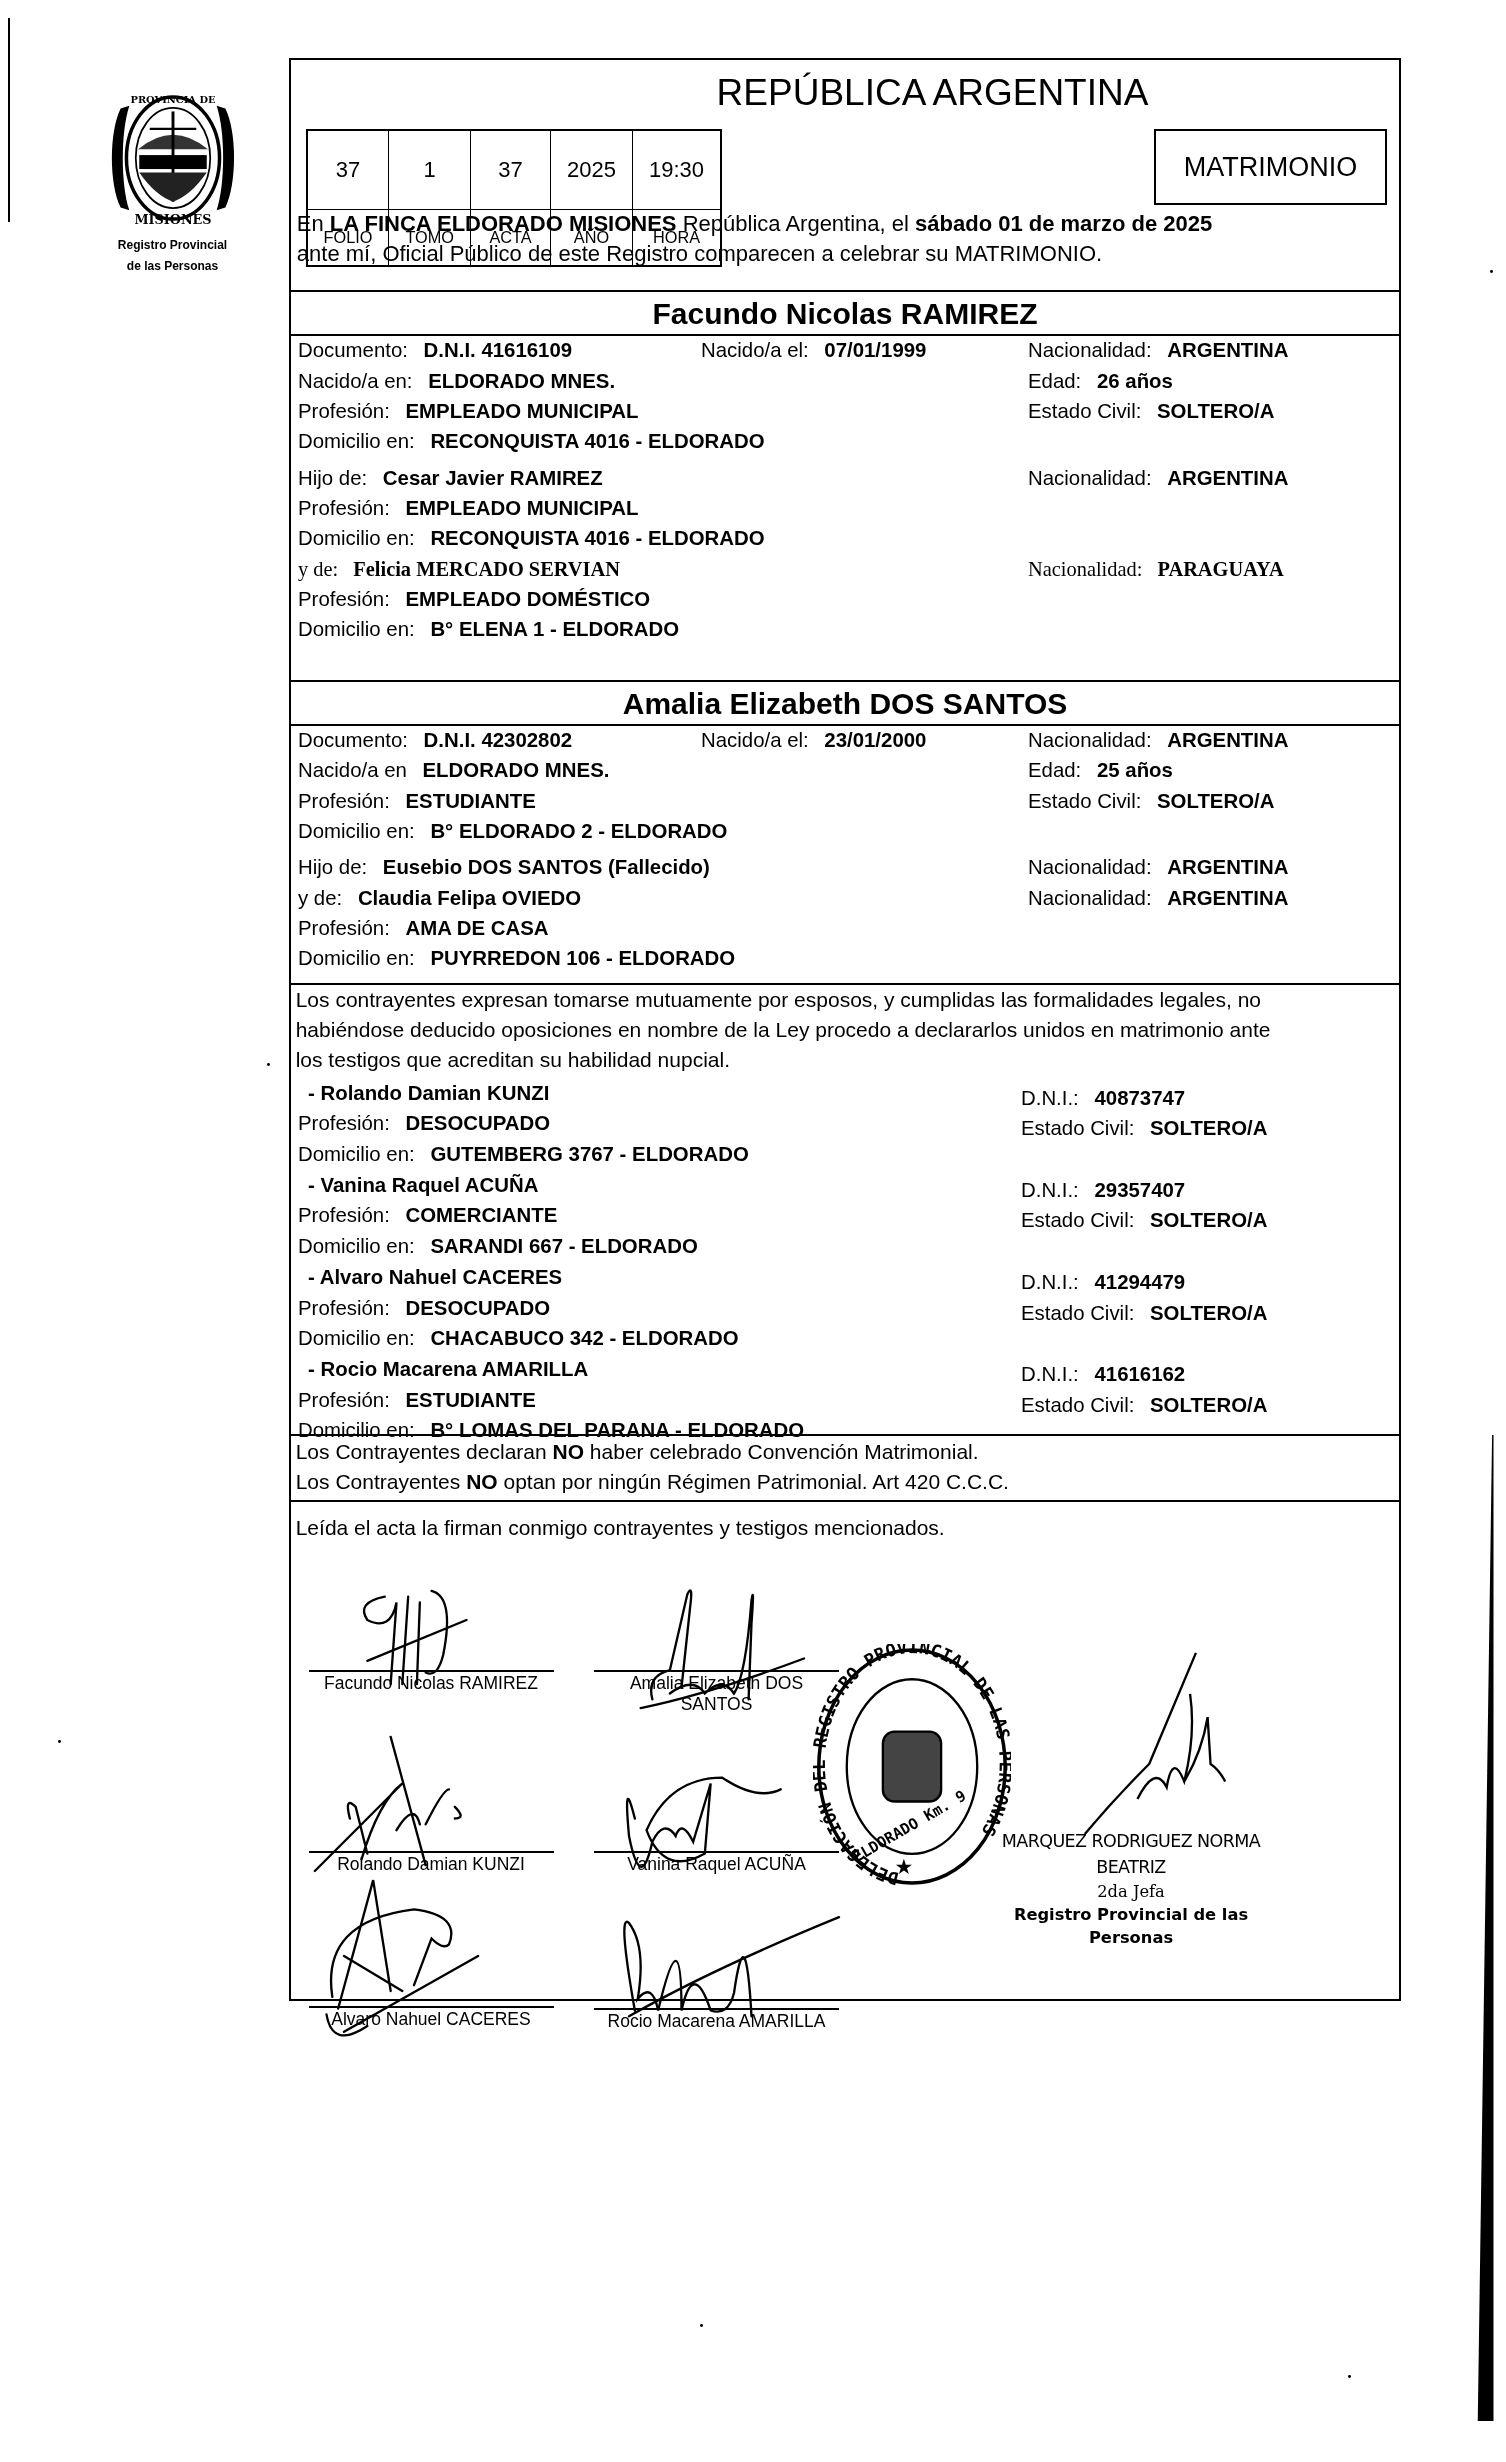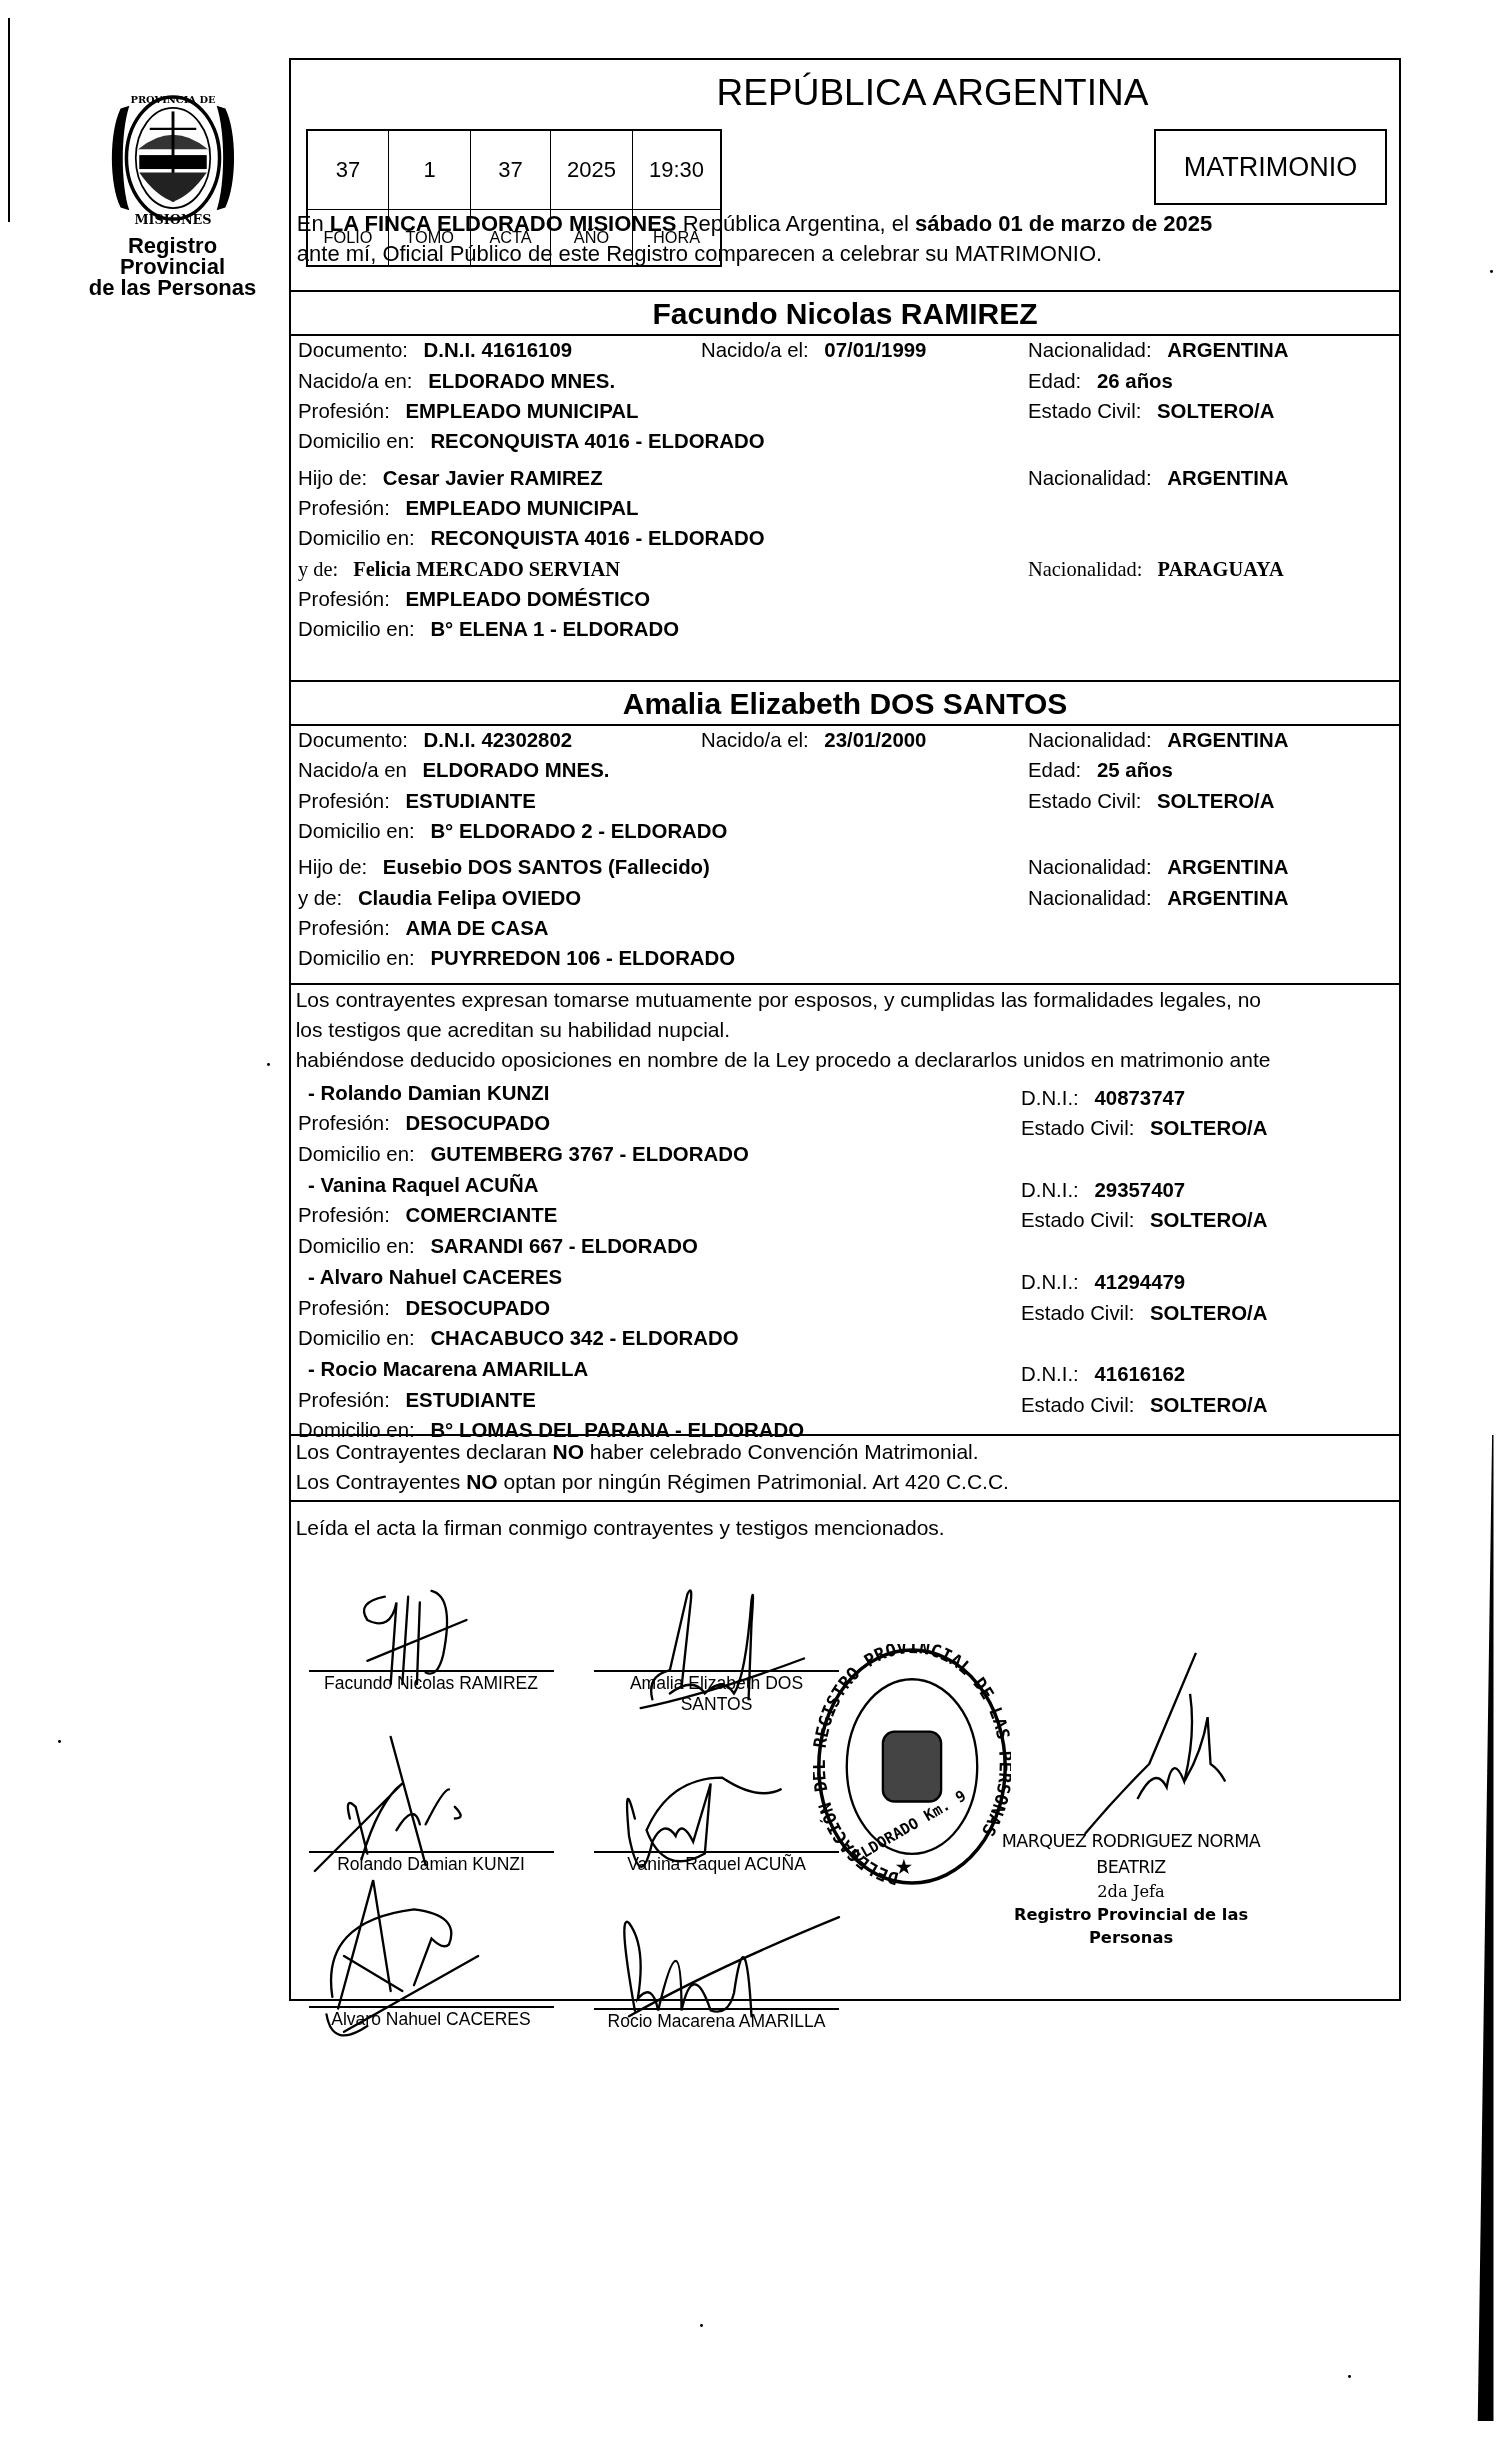--- a/index.html
+++ b/index.html
@@ -7,21 +7,21 @@
          font-family: "Liberation Sans", sans-serif; color: #000; }
   .abs { position: absolute; }
   .scan-left-line { left: 8.2px; top: 17.5px; width: 2.3px; height: 204px; background: #000; }
   .scan-right-wedge { left: 1476px; top: 1435px; width: 17.5px; height: 986px; background: #000;
                       clip-path: polygon(92% 0, 100% 0, 100% 100%, 10% 100%); }
   .speck { width: 2.9px; height: 2.9px; background: #000; border-radius: 50%; }
 
   
   .logo { left: 88px; top: 85px; width: 169px; }
   .logo svg { display: block; margin: 0 auto; }
-  .logo-caption { text-align: center; font-weight: bold; font-size: 22px; line-height: 21px; margin-top: 3.5px; }
+  .logo-caption { text-align: center; font-weight: bold; font-size: 12px; line-height: 21px; margin-top: 3.5px; }
 
   
   .frame { left: 289px; top: 58px; width: 1112px; height: 1943px; border: 2.9px solid #000; box-sizing: border-box; }
   .hline { position: absolute; left: 0; right: 0; height: 0; border-top: 2.9px solid #000; }
   .title { left: 0; right: 0; top: 8.8px; text-align: center; font-size: 37px; line-height: 47px; padding-left: 175px; }
   .reg-table { left: 14.6px; top: 69px; border-collapse: collapse; border: 2.9px solid #000; }
   .reg-table td { border: 1.8px solid #000; text-align: center; padding: 16px; }
   .reg-table .val { height: 46px; font-size: 22px; width: 47px; }
   .reg-table .lbl { height: 23px; font-size: 16.3px; }
   .type-box { left: 863px; top: 69px; width: 233px; height: 76px; border: 2.9px solid #000; box-sizing: border-box;
@@ -129,22 +129,22 @@
       <div class="row" style="top: 756px;"><span><span>Domicilio en: </span><b>B° ELDORADO 2 - ELDORADO</b></span></div>
       <div class="row" style="top: 792px;"><span><span>Hijo de: </span><b>Eusebio DOS SANTOS (Fallecido)</b></span><span class="col3"><span>Nacionalidad: </span><b>ARGENTINA</b></span></div>
       <div class="row" style="top: 823px;"><span><span>y de: </span><b>Claudia Felipa OVIEDO</b></span><span class="col3"><span>Nacionalidad: </span><b>ARGENTINA</b></span></div>
       <div class="row" style="top: 853px;"><span><span>Profesión: </span><b>AMA DE CASA</b></span></div>
       <div class="row" style="top: 883px;"><span><span>Domicilio en: </span><b>PUYRREDON 106 - ELDORADO</b></span></div>
     </div>
   <div class="hline" style="top:923px"></div>
 
   <div class="para" style="top:925px">
     <div>Los contrayentes expresan tomarse mutuamente por esposos, y cumplidas las formalidades legales, no</div>
+    <div>habiéndose deducido oposiciones en nombre de la Ley procedo a declararlos unidos en matrimonio ante</div>
     <div>los testigos que acreditan su habilidad nupcial.</div>
-    <div>habiéndose deducido oposiciones en nombre de la Ley procedo a declararlos unidos en matrimonio ante</div>
   </div>
   <div id="witness-rows">
       <div class="row" style="top: 1018px;"><span><b>- Rolando Damian KUNZI</b></span><span class="col3" style="top: 4.7px; left: 723px;"><span>D.N.I.: </span><b>40873747</b></span></div>
       <div class="row" style="top: 1048px;"><span><span>Profesión: </span><b>DESOCUPADO</b></span><span class="col3" style="top: 4.7px; left: 723px;"><span>Estado Civil: </span><b>SOLTERO/A</b></span></div>
       <div class="row" style="top: 1079px;"><span><span>Domicilio en: </span><b>GUTEMBERG 3767 - ELDORADO</b></span></div>
       <div class="row" style="top: 1110px;"><span><b>- Vanina Raquel ACUÑA</b></span><span class="col3" style="top: 4.7px; left: 723px;"><span>D.N.I.: </span><b>29357407</b></span></div>
       <div class="row" style="top: 1140px;"><span><span>Profesión: </span><b>COMERCIANTE</b></span><span class="col3" style="top: 4.7px; left: 723px;"><span>Estado Civil: </span><b>SOLTERO/A</b></span></div>
       <div class="row" style="top: 1171px;"><span><span>Domicilio en: </span><b>SARANDI 667 - ELDORADO</b></span></div>
       <div class="row" style="top: 1202px;"><span><b>- Alvaro Nahuel CACERES</b></span><span class="col3" style="top: 4.7px; left: 723px;"><span>D.N.I.: </span><b>41294479</b></span></div>
       <div class="row" style="top: 1233px;"><span><span>Profesión: </span><b>DESOCUPADO</b></span><span class="col3" style="top: 4.7px; left: 723px;"><span>Estado Civil: </span><b>SOLTERO/A</b></span></div>

